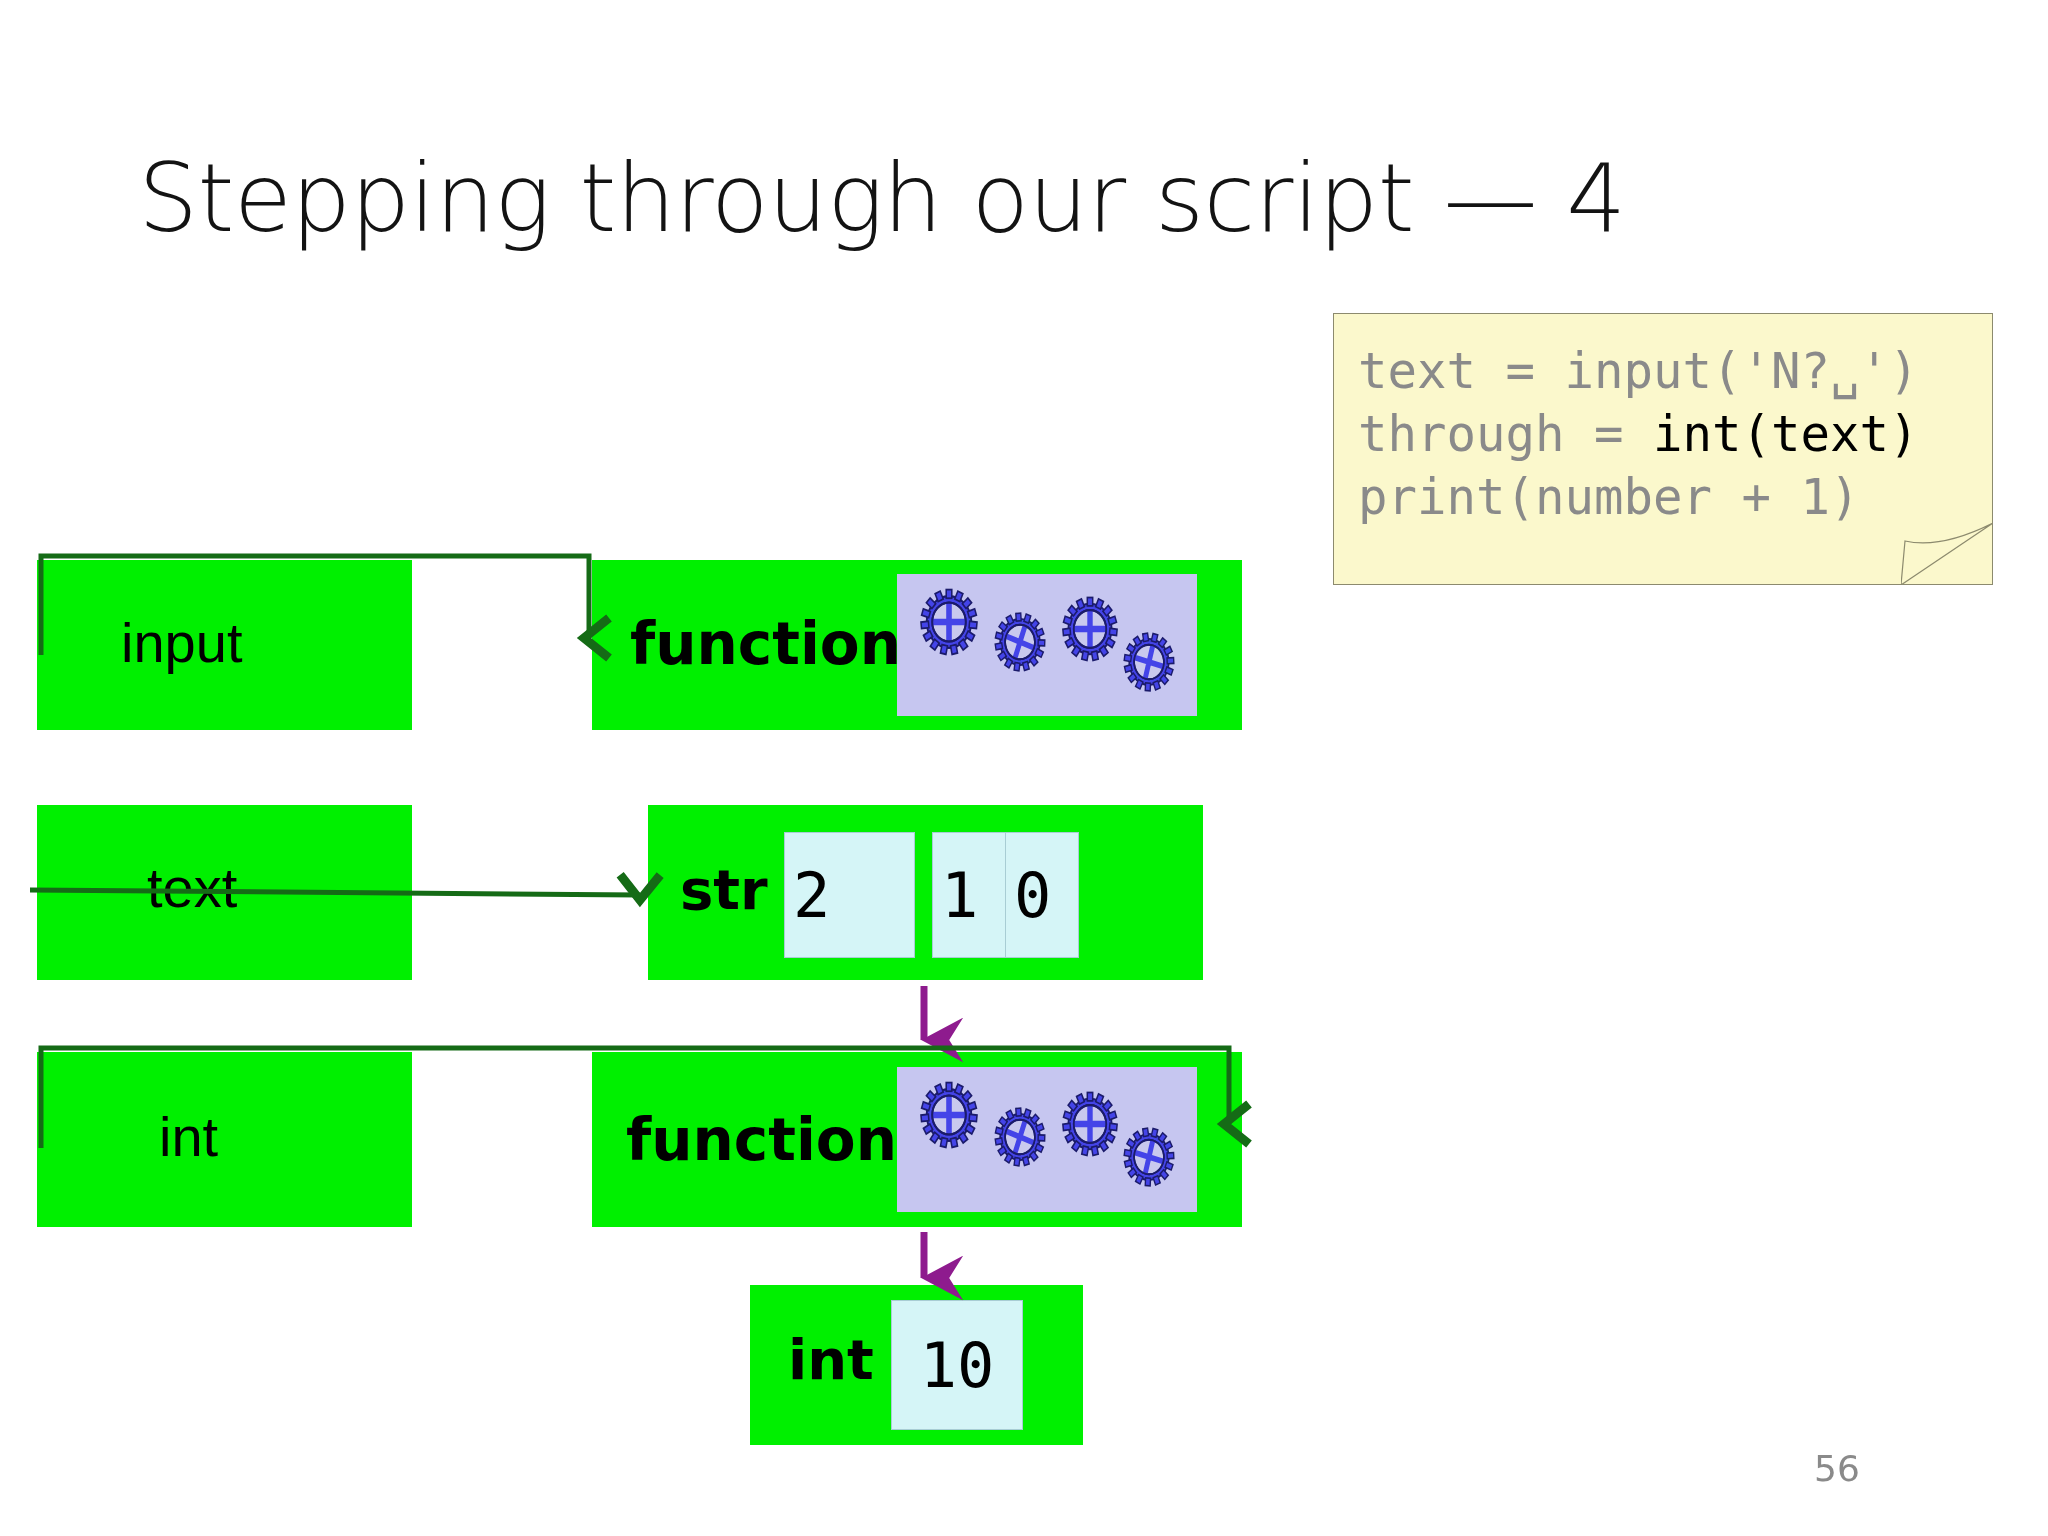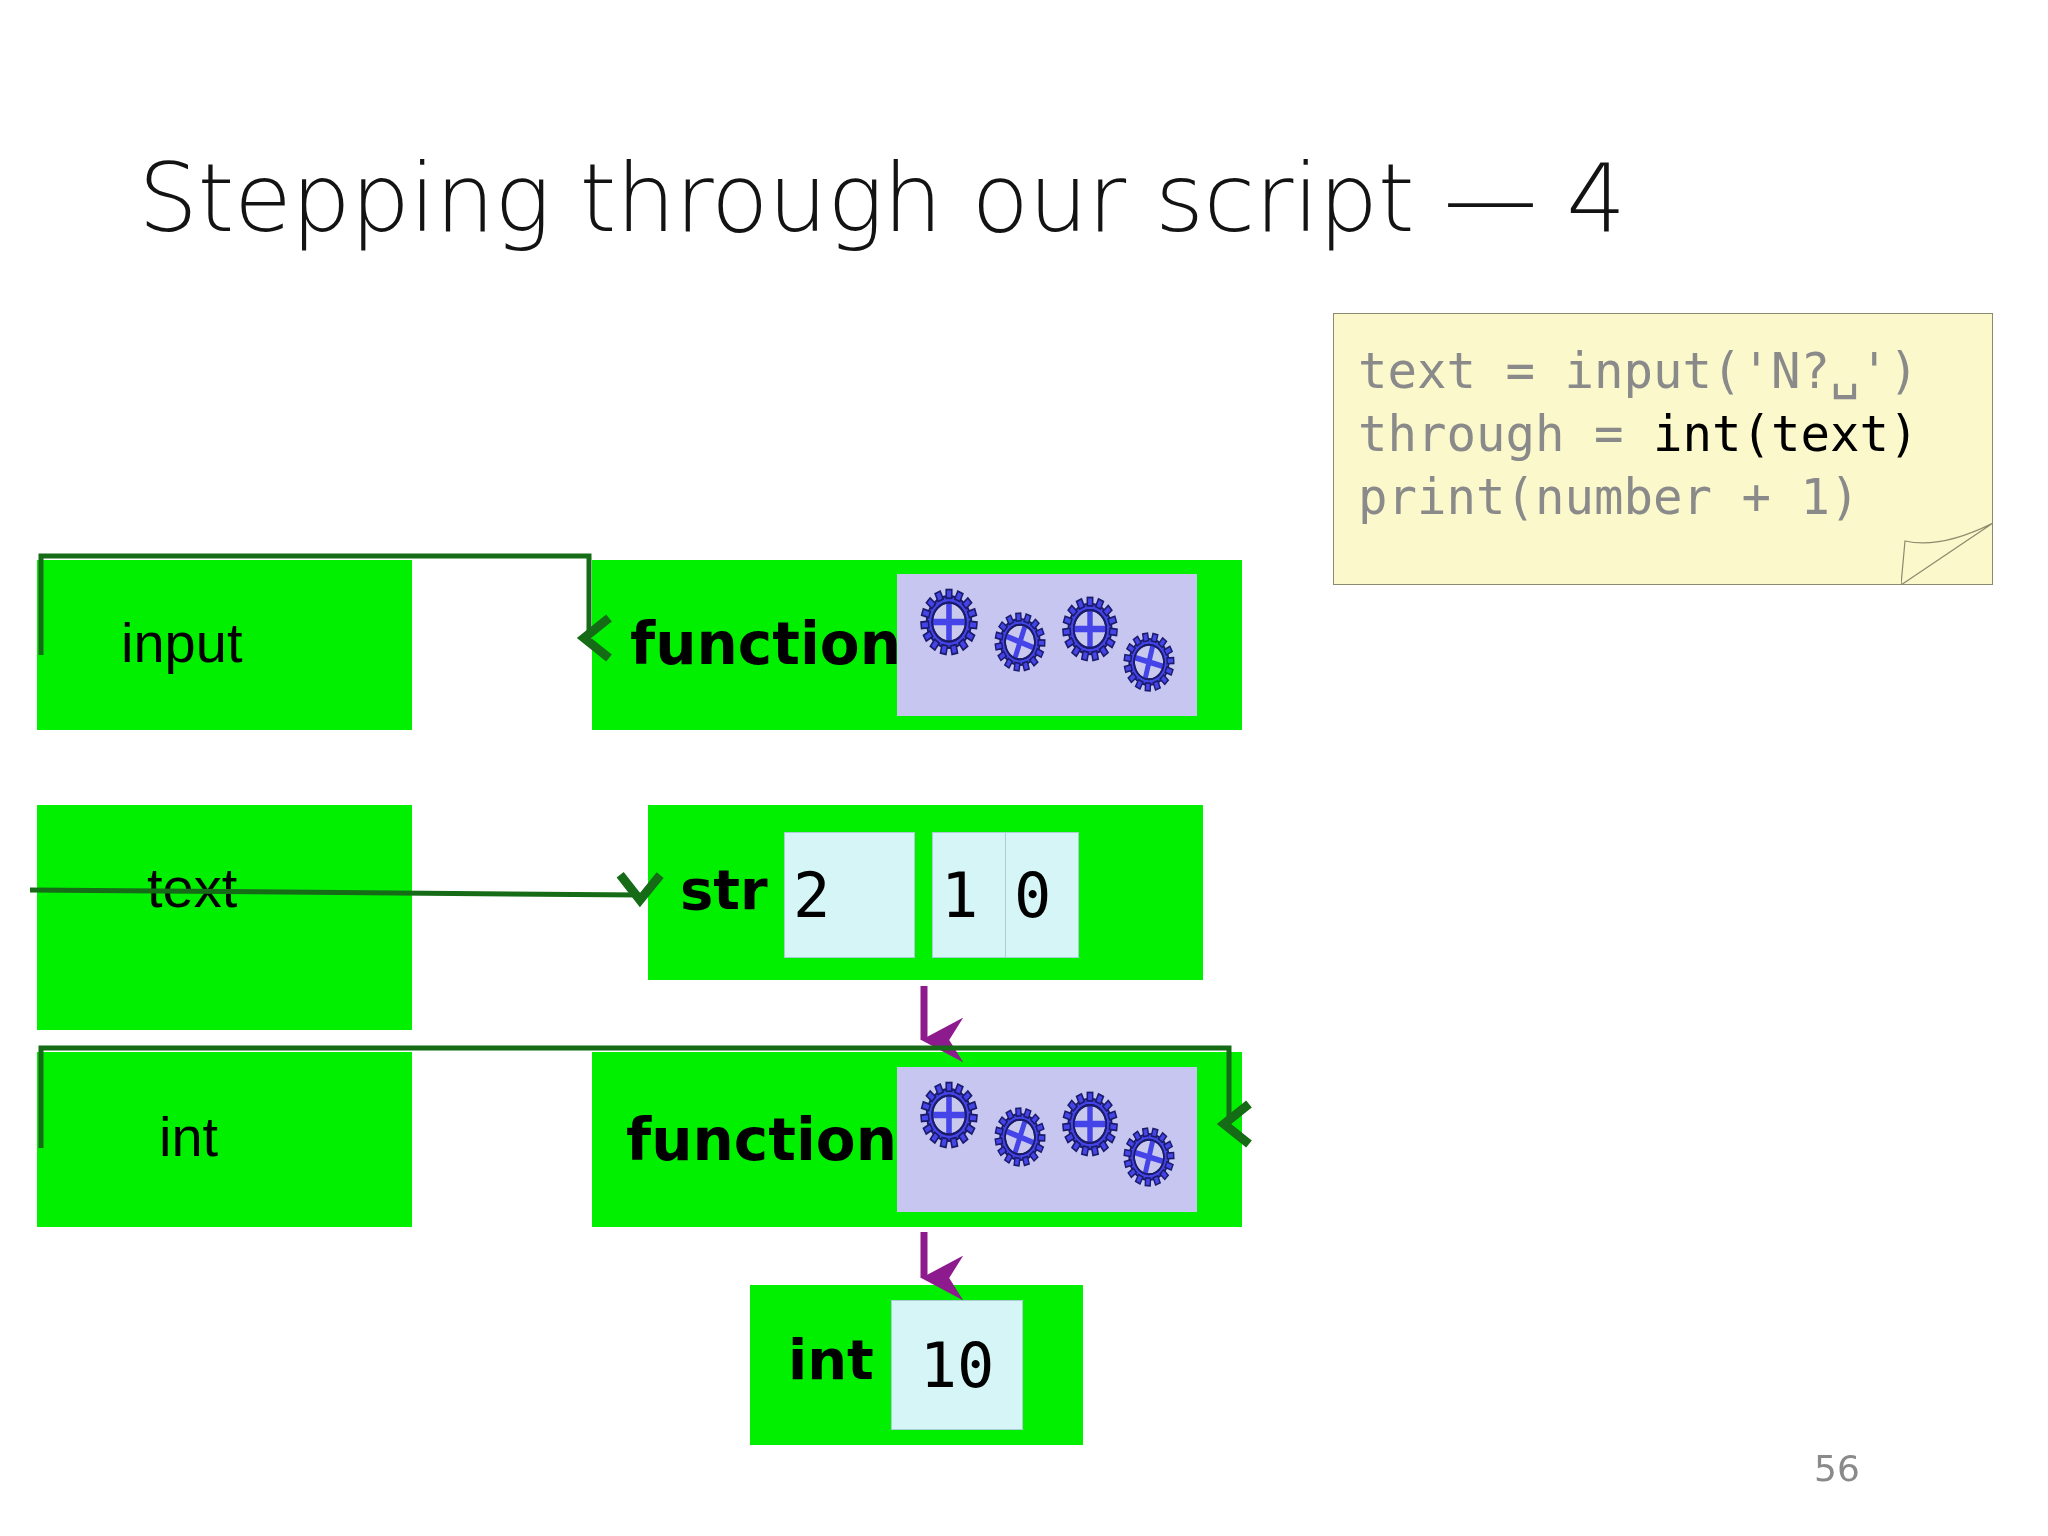--- a/index.html
+++ b/index.html
@@ -196,21 +196,21 @@
       <g transform="translate(193,55) scale(0.60,0.70)">
           <use href="#gearshape"></use>
         </g>
       <g transform="translate(252,88) scale(0.55,0.64) rotate(15)">
           <use href="#gearshape"></use>
         </g>
     </svg>
   </div>
 </div>
 
-<div class="gbox" style="left:37px; top:805px; width:375px; height:225px;">
+<div class="gbox" style="left:37px; top:805px; width:375px; height:175px;">
   <div class="gbox-label" style="left:110px; top:50px;">text</div>
 </div>
 
 <div class="gbox" style="left:648px; top:805px; width:555px; height:175px;">
   <div class="type-label" style="left:32px; top:52px;">str</div>
   <div class="cell" style="left:136px; top:27px; width:131px; height:126px;">2</div>
   <div class="cell" style="left:284px; top:27px; width:74px; height:126px;">1</div>
   <div class="cell" style="left:357px; top:27px; width:74px; height:126px;">0</div>
 </div>
 

